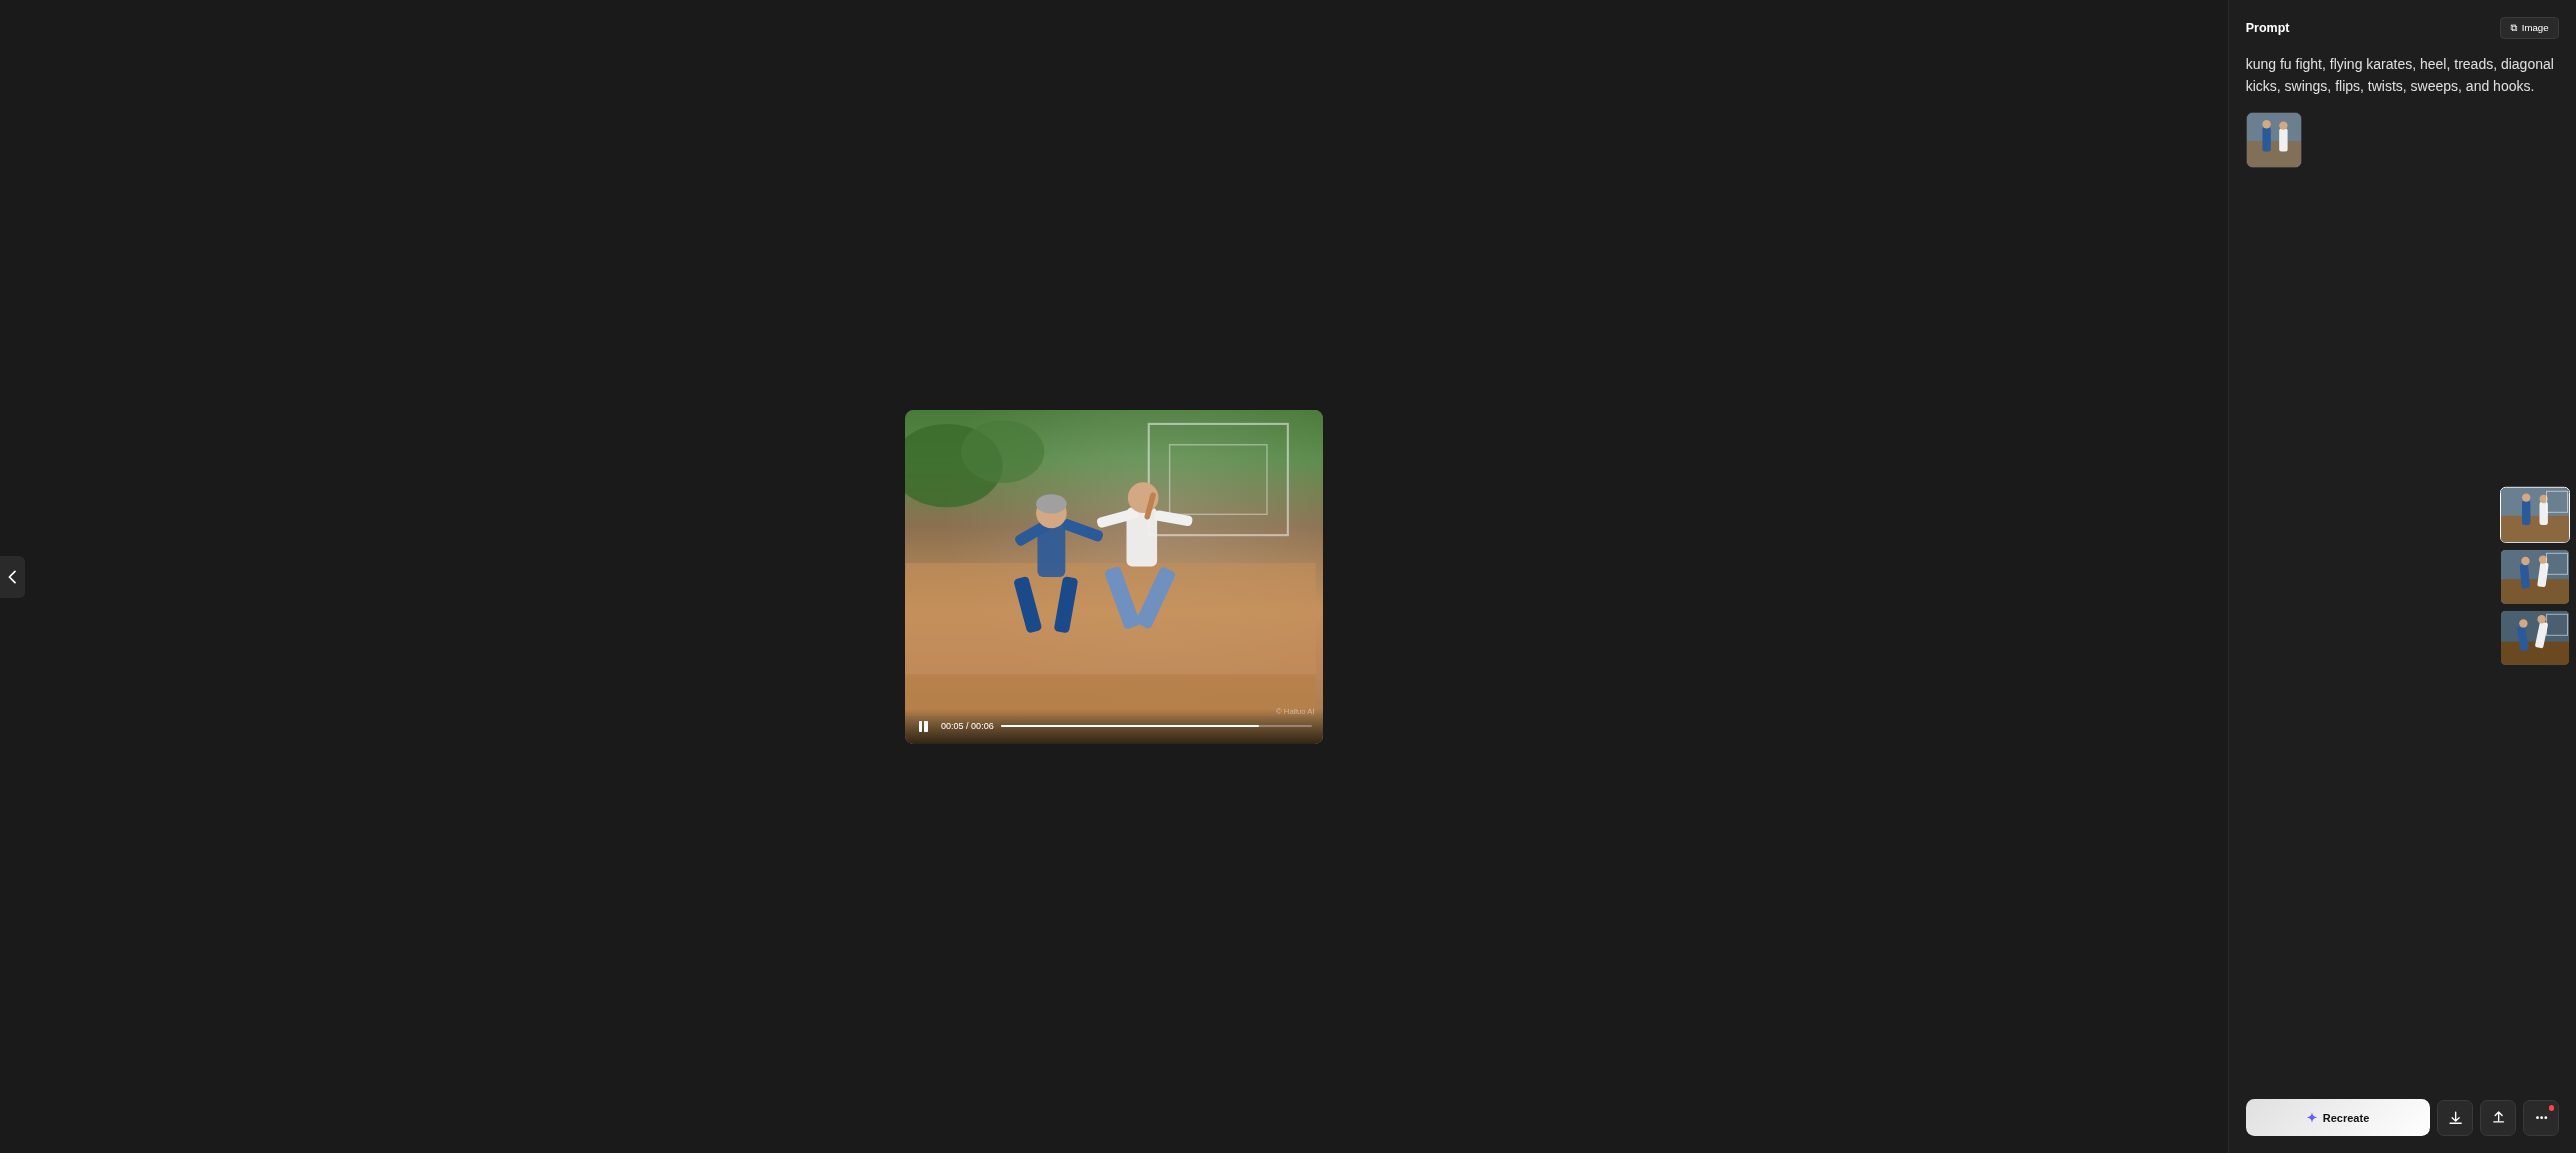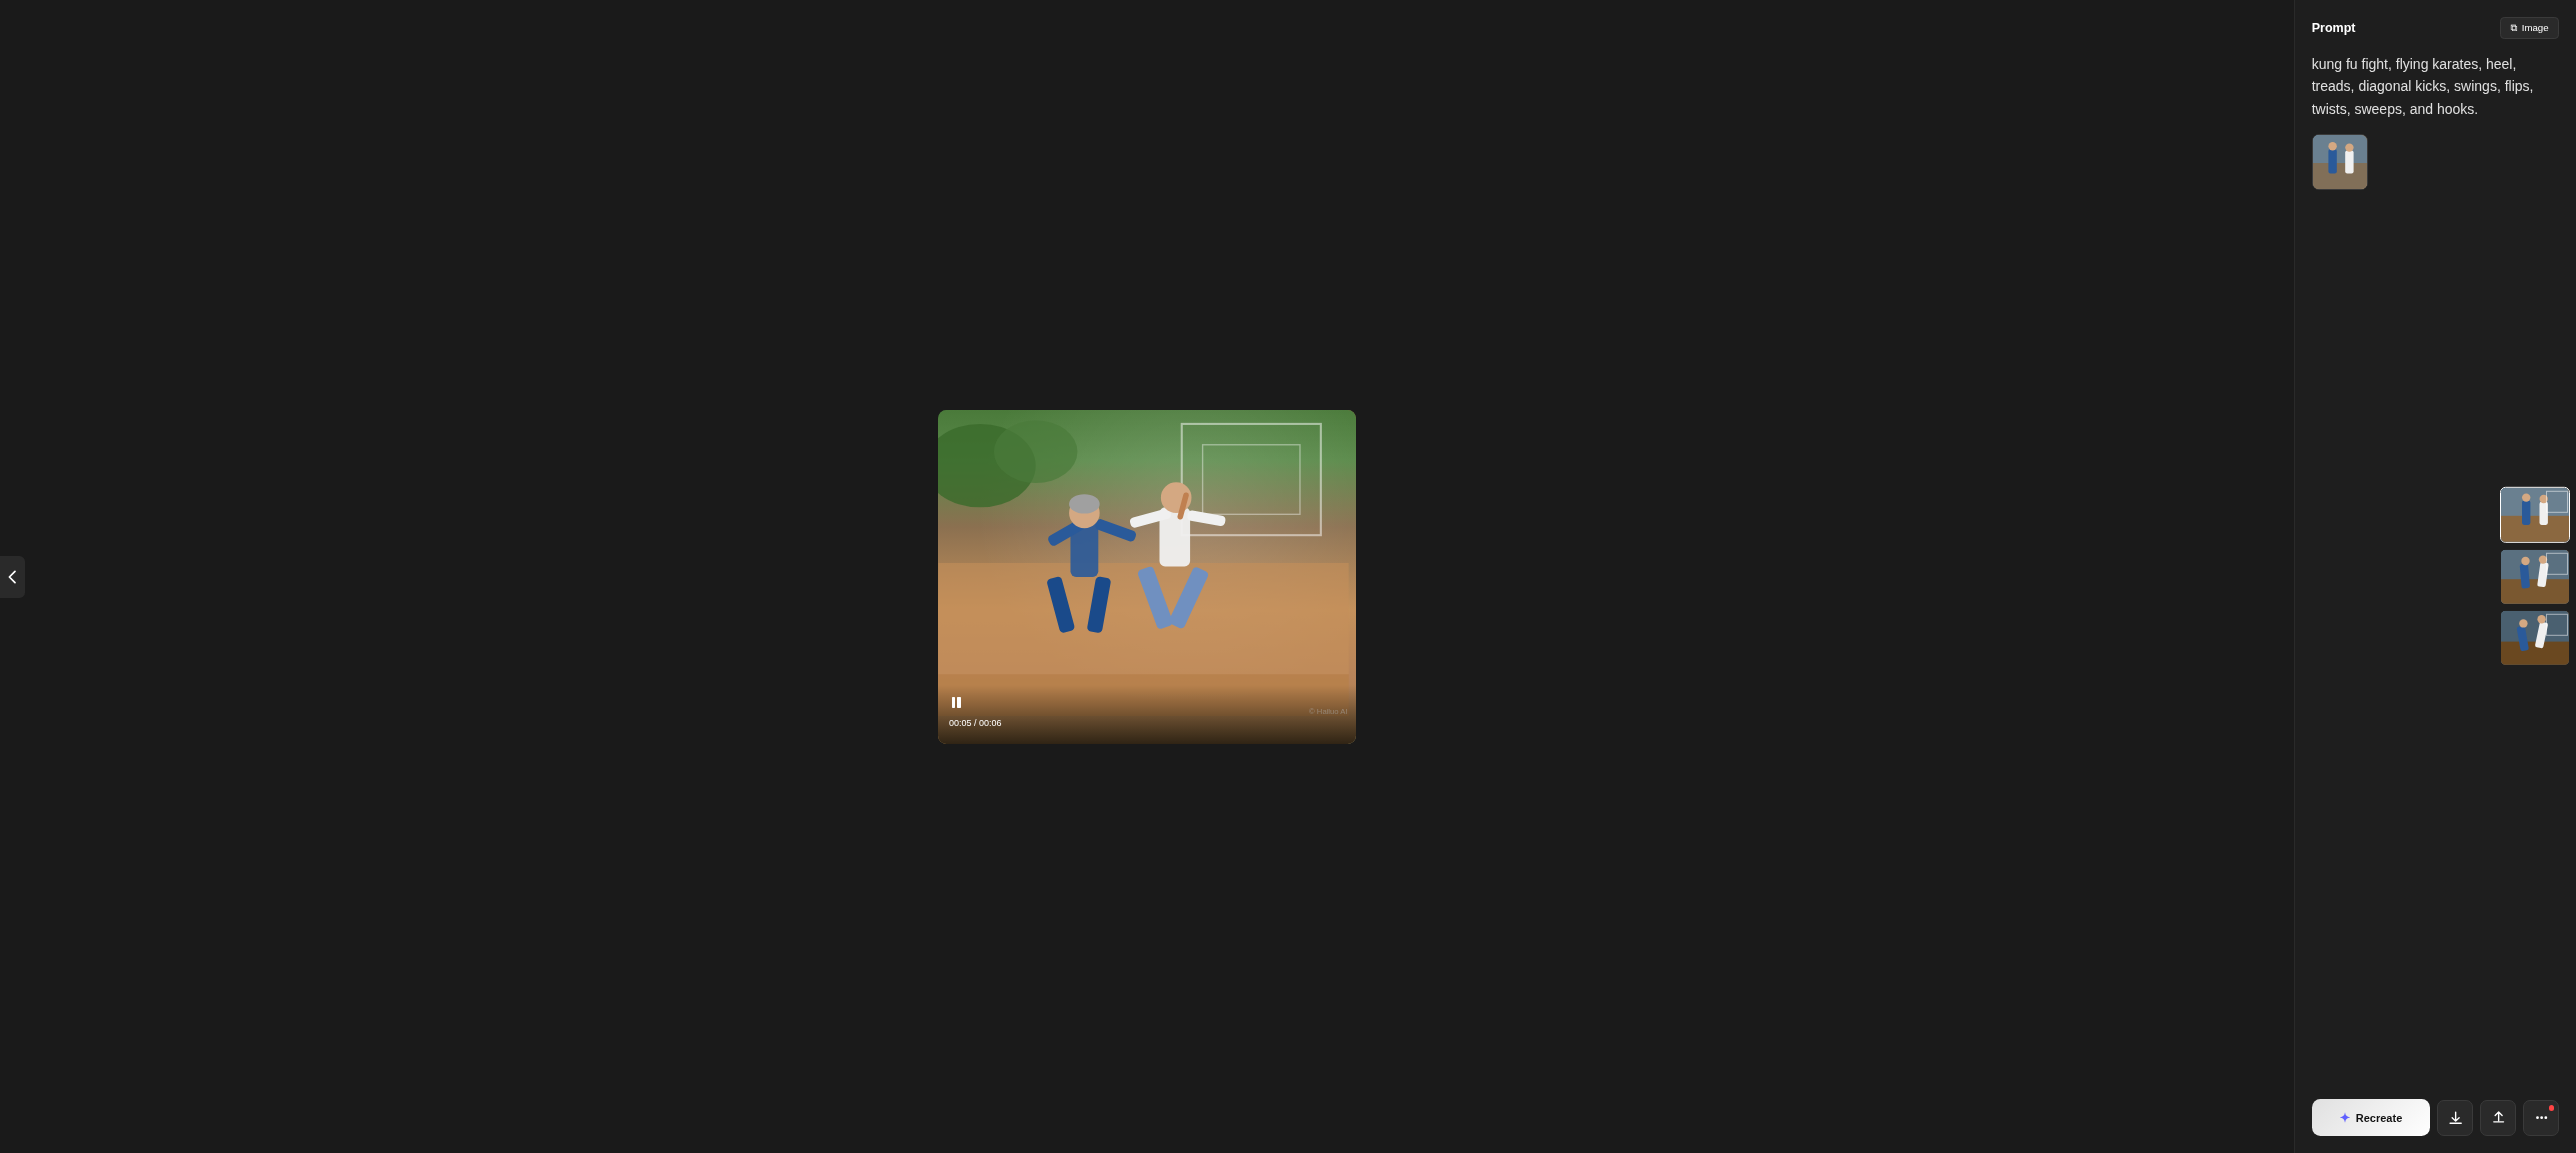--- a/index.html
+++ b/index.html
@@ -82,23 +82,22 @@
     }
 
     .video-controls {
       position: absolute;
       bottom: 0;
       left: 0;
       right: 0;
       padding: 8.4px 11px;
       background: linear-gradient(transparent, rgba(0,0,0,0.7));
       display: flex;
-      align-items: flex-start;
+      align-items: center;
       gap: 7px;
-      flex-direction: column;
     }
 
     .pause-btn {
       background: none;
       border: none;
       color: white;
       cursor: pointer;
       display: flex;
       align-items: center;
       padding: 2.8px;
@@ -144,21 +143,21 @@
     .watermark {
       position: absolute;
       bottom: 28px;
       right: 8.4px;
       font-size: 7.7px;
       color: rgba(255,255,255,0.5);
     }
 
     
     .right-panel {
-      width: 282px;
+      width: 348px;
       background: #1e1e1e;
       border-left: 0.7px solid #2a2a2a;
       display: flex;
       flex-direction: column;
       padding: 16.7px;
       gap: 14px;
       overflow-y: auto;
     }
 
     

